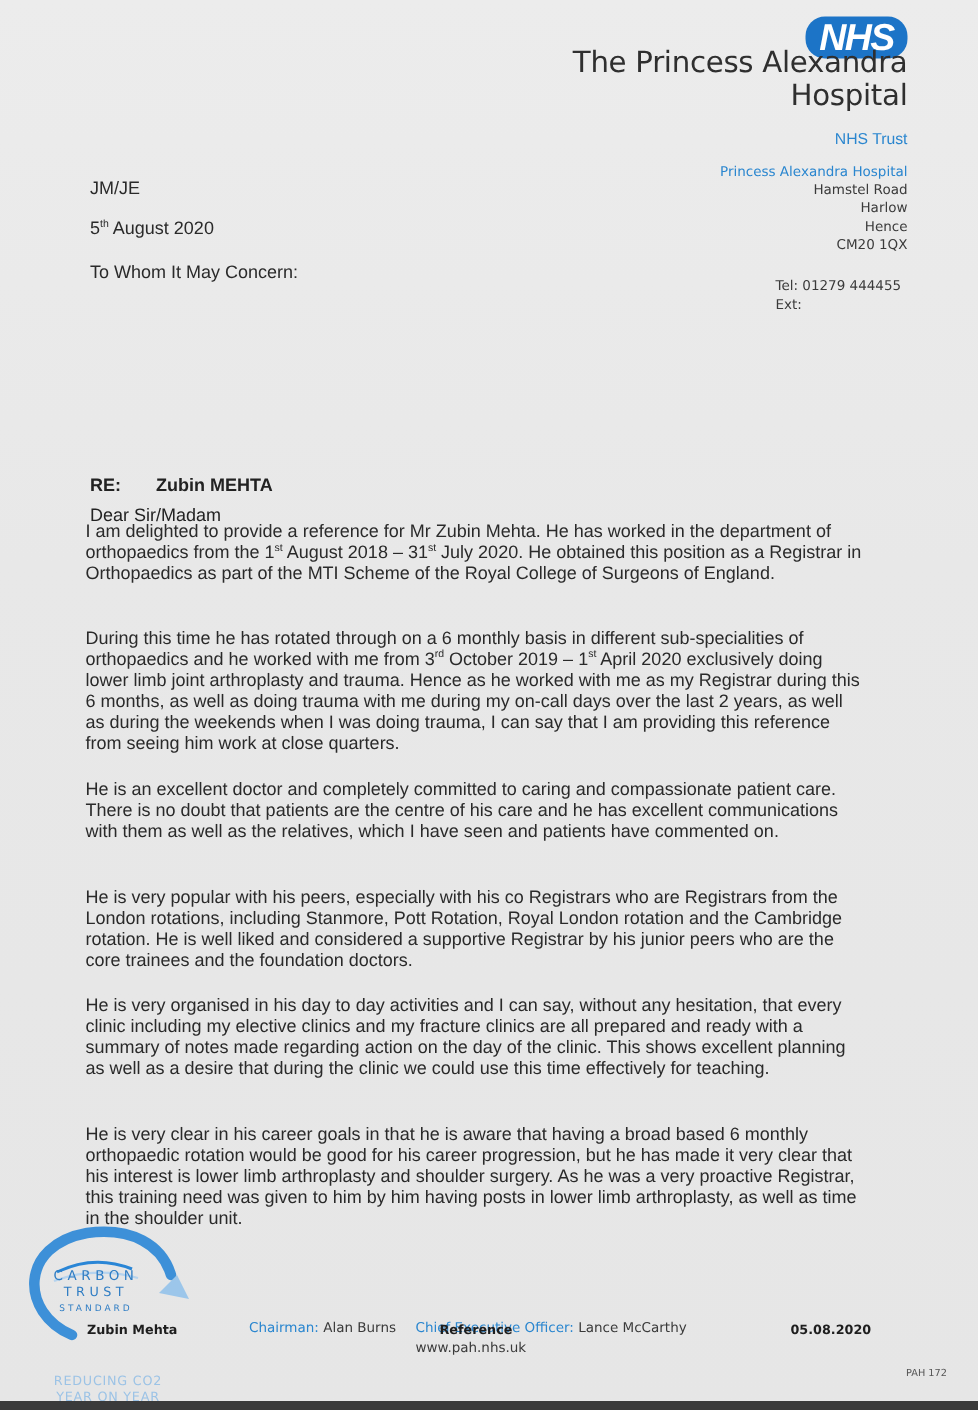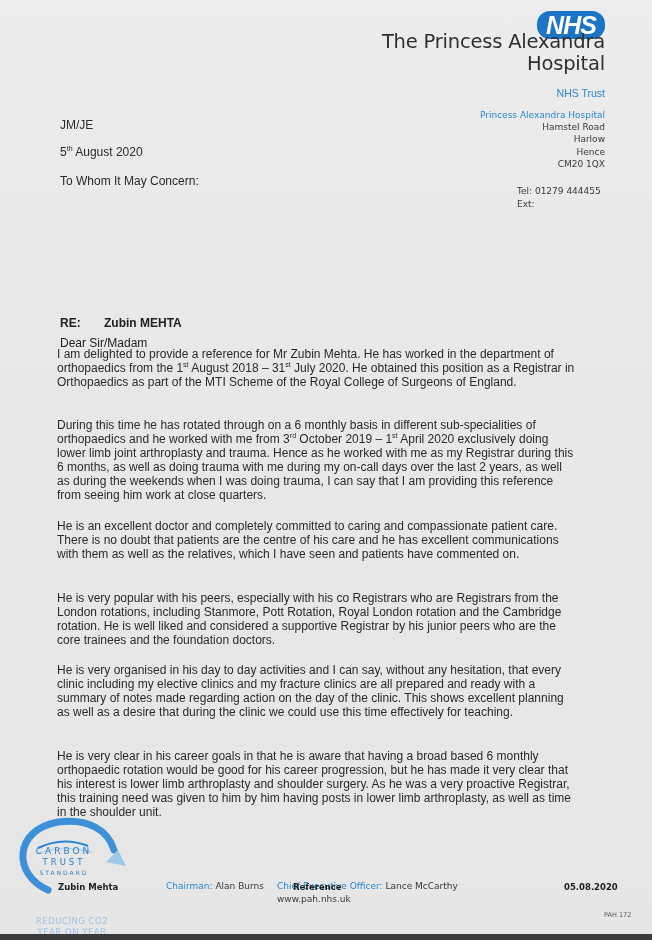--- a/index.html
+++ b/index.html
@@ -81,21 +81,21 @@
   .reference-overlay {
     position: absolute; left: 293px; top: 882px; font-family: "DejaVu Sans", sans-serif;
     font-size: 8.5px; font-weight: bold; color: #1e1e1e;
   }
   .website {
     position: absolute; left: 277px; top: 894px; font-family: "DejaVu Sans", sans-serif;
     font-size: 9px; color: #3a3a3a;
   }
   .footer-date {
     position: absolute; left: 527px; top: 882px; font-family: "DejaVu Sans", sans-serif;
-    font-size: 8.5px; font-weight: bold; color: #1e1e1e; margin-left: 37px;
+    font-size: 8.5px; font-weight: bold; color: #1e1e1e;
   }
   .form-code {
     position: absolute; left: 604px; top: 911px; font-family: "DejaVu Sans", sans-serif;
     font-size: 6.5px; color: #555;
   }
 </style>
 </head>
 <body>
 
 <div class="page">

